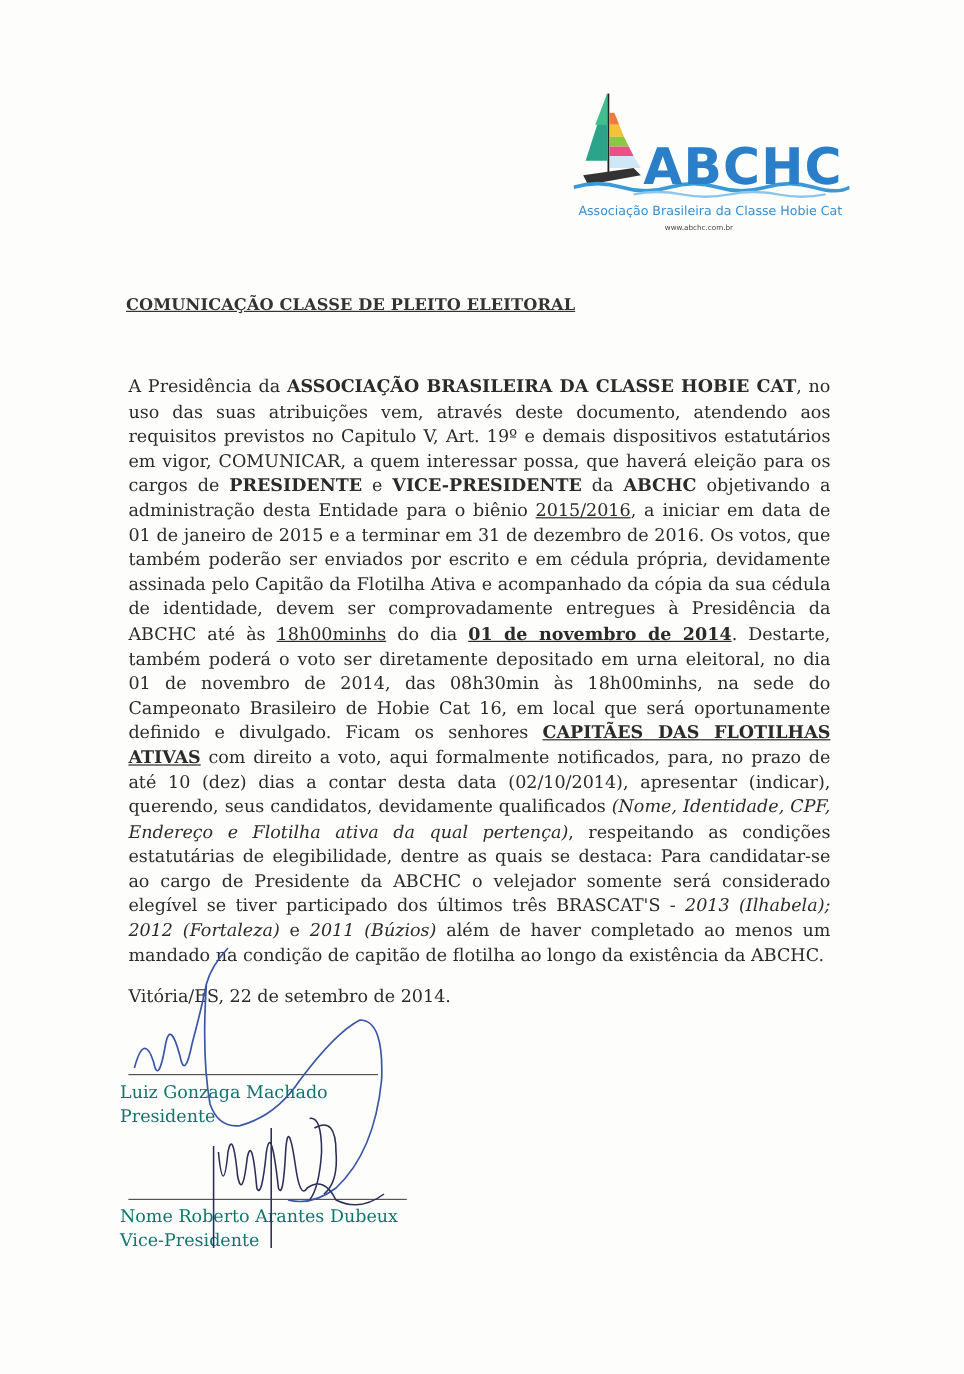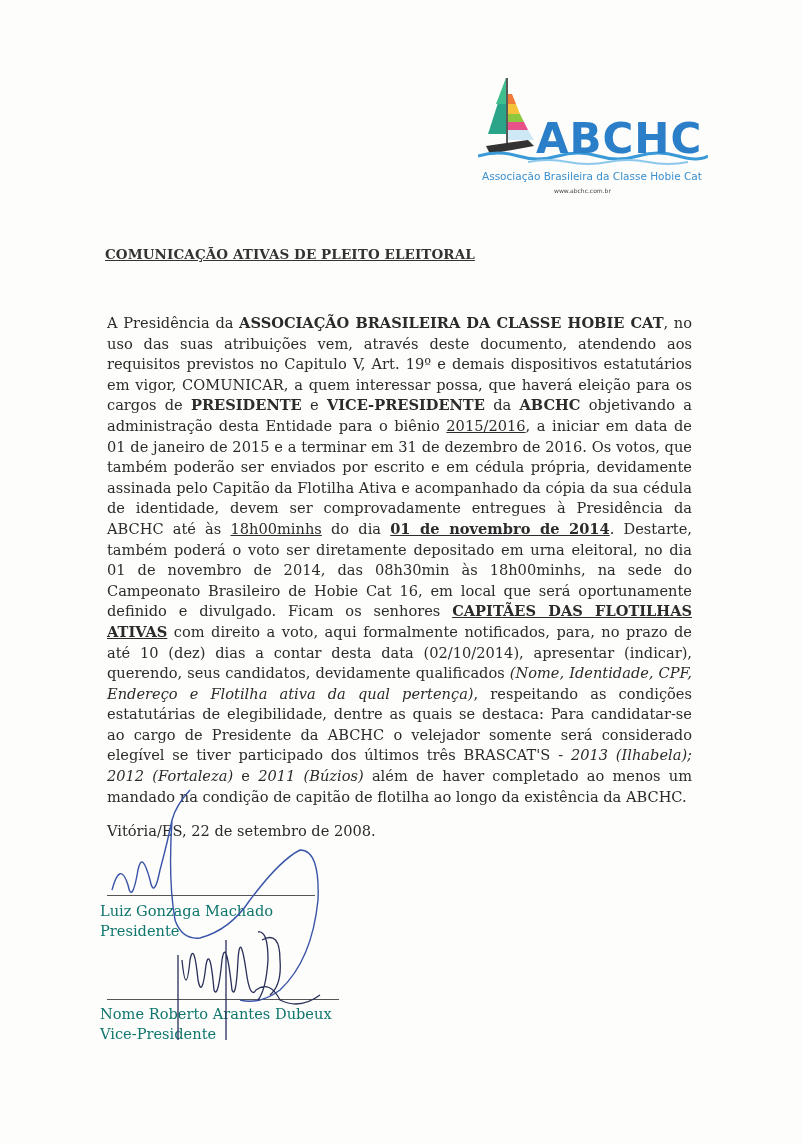--- a/index.html
+++ b/index.html
@@ -78,25 +78,25 @@
     <polygon points="8,72 50,66 56,72 12,80" fill="#333"></polygon>
 
     <path d="M0,82 Q20,76 40,82 T80,82 T120,82 T160,82 T200,82 T230,82" stroke="#3a9ad8" stroke-width="3" fill="none"></path>
     <path d="M50,88 Q70,84 90,88 T130,88 T170,88 T210,88" stroke="#8cc8ee" stroke-width="2" fill="none"></path>
   </svg>
   <div class="logo-word">ABCHC</div>
   <div class="logo-sub">Associação Brasileira da Classe Hobie Cat</div>
   <div class="logo-url">www.abchc.com.br</div>
 </div>
 
-<div class="title">COMUNICAÇÃO ATIVAS DE PLEITO ELEITORAL</div>
+<div class="title">COMUNICAÇÃO CLASSE DE PLEITO ELEITORAL</div>
 
 <div class="body-text"><span>A Presidência da </span><b>ASSOCIAÇÃO BRASILEIRA DA CLASSE HOBIE CAT</b><span>, no uso das suas atribuições vem, através deste documento, atendendo aos requisitos previstos no Capitulo V, Art. 19º e demais dispositivos estatutários em vigor, COMUNICAR, a quem interessar possa, que haverá eleição para os cargos de </span><b>PRESIDENTE</b><span> e </span><b>VICE-PRESIDENTE</b><span> da </span><b>ABCHC</b><span> objetivando a administração desta Entidade para o biênio </span><u>2015/2016</u><span>, a iniciar em data de 01 de janeiro de 2015 e a terminar em  31 de dezembro de 2016. Os votos, que também poderão ser enviados por escrito e em cédula própria, devidamente assinada pelo Capitão da Flotilha Ativa e acompanhado da cópia da sua cédula de identidade, devem ser comprovadamente entregues à Presidência da ABCHC até às </span><u>18h00minhs</u><span> do dia </span><b><u>01 de novembro de 2014</u></b><span>. Destarte, também poderá o voto ser diretamente depositado em urna eleitoral, no dia 01 de novembro de 2014, das 08h30min às 18h00minhs, na sede do Campeonato Brasileiro de Hobie Cat 16, em local que será oportunamente definido e divulgado.  Ficam os senhores </span><b><u>CAPITÃES DAS FLOTILHAS ATIVAS</u></b><span> com direito a voto,  aqui formalmente notificados, para, no prazo de até 10 (dez) dias a contar desta data (02/10/2014),  apresentar (indicar), querendo, seus candidatos, devidamente qualificados </span><i>(Nome, Identidade, CPF, Endereço e Flotilha ativa da qual pertença)</i><span>, respeitando as condições estatutárias de elegibilidade, dentre as quais se destaca: Para candidatar-se ao cargo de Presidente da ABCHC o velejador somente será considerado elegível se tiver participado dos últimos três BRASCAT'S - </span><i>2013 (Ilhabela); 2012 (Fortaleza)</i><span> e </span><i>2011 (Búzios)</i><span>  além de  haver completado ao menos um mandado na condição de capitão de flotilha ao longo da existência da ABCHC.</span></div>
 
-<div class="place-date">Vitória/ES, 22 de setembro de 2008.</div>
+<div class="place-date">Vitória/ES, 22 de setembro de 2014.</div>
 
 <div class="sig-line" style="left:107px; top:895px; width:208px;"></div>
 <div class="sig-name" style="top:902px;">Luiz Gonzaga Machado</div>
 <div class="sig-role" style="top:922px;">Presidente</div>
 
 <div class="sig-line" style="left:107px; top:999px; width:232px;"></div>
 <div class="sig-name" style="top:1005px;">Nome Roberto Arantes Dubeux</div>
 <div class="sig-role" style="top:1025px;">Vice-Presidente</div>
 
 <svg class="signatures" viewBox="0 0 803 1145">

